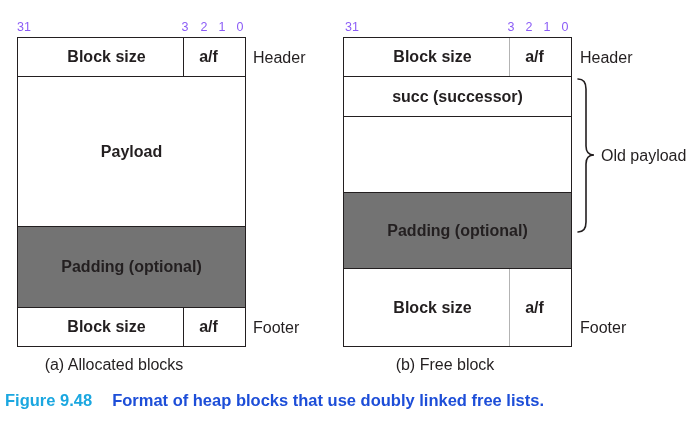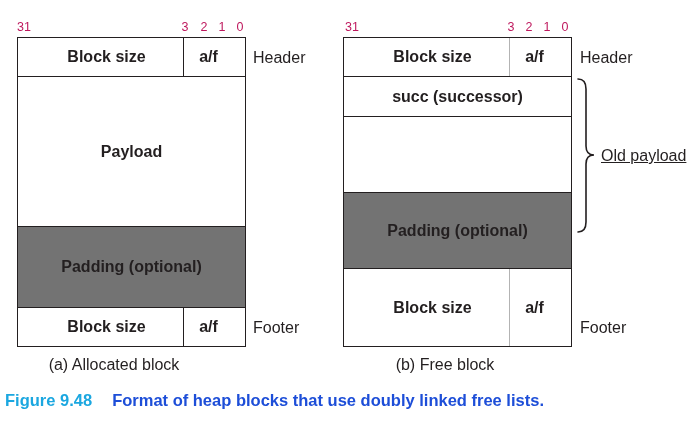--- a/index.html
+++ b/index.html
@@ -11,21 +11,21 @@
     font-family: "Liberation Sans", sans-serif;
     color: #231f20;
     overflow: hidden;
   }
   .bit-label {
     position: absolute;
     top: 20px;
     height: 14px;
     font-size: 12.5px;
     line-height: 14px;
-    color: #be185d;
+    color: #8b5cf6;
     white-space: nowrap;
   }
   .bit-label.center { width: 12px; text-align: center; }
   .block-box {
     position: absolute;
     top: 37px;
     width: 229px;
     height: 310px;
     border: 1.5px solid #231f20;
     box-sizing: border-box;
@@ -113,21 +113,21 @@
       <span>Padding (optional)</span>
     </div>
     <div class="row split-row last">
       <span class="main-label">Block size</span>
       <span class="af-cell">a/f</span>
     </div>
   </div>
 
   <span class="side-label" style="left:253px; top:50px;">Header</span>
   <span class="side-label" style="left:253px; top:320px;">Footer</span>
-  <div class="sub-caption" style="left:14px;">(a) Allocated block</div>
+  <div class="sub-caption" style="left:14px;">(a) Allocated blocks</div>
 
   <span class="bit-label" style="left:345px;">31</span>
   <span class="bit-label center" style="left:505px;">3</span>
   <span class="bit-label center" style="left:523px;">2</span>
   <span class="bit-label center" style="left:541px;">1</span>
   <span class="bit-label center" style="left:559px;">0</span>
 
   <div class="block-box box-b" style="left:343px;">
     <div class="row split-row" style="height:39px;">
       <span class="main-label">Block size</span>
@@ -144,21 +144,21 @@
       <span class="main-label">Block size</span>
       <span class="af-cell">a/f</span>
     </div>
   </div>
 
   <span class="side-label" style="left:580px; top:50px;">Header</span>
 
   <svg class="brace-svg" width="24" height="160" viewBox="0 0 24 160">
     <path d="M 4,3 C 10,3 12,7 12,13 L 12,70 C 12,76 14,79 20,79 C 14,79 12,82 12,88 L 12,146 C 12,152 10,156 4,156" fill="none" stroke="#231f20" stroke-width="1.6" stroke-linecap="round"></path>
   </svg>
-  <span class="side-label" style="left:601px; top:148px;text-decoration:underline;">Old payload</span>
+  <span class="side-label" style="left:601px; top:148px;">Old payload</span>
 
   <span class="side-label" style="left:580px; top:320px;">Footer</span>
   <div class="sub-caption" style="left:345px;">(b) Free block</div>
 
   <div class="fig-caption">
     <span class="fig-num">Figure 9.48</span><span class="fig-text">Format of heap blocks that use doubly linked free lists.</span>
   </div>
 
 </div>
 

